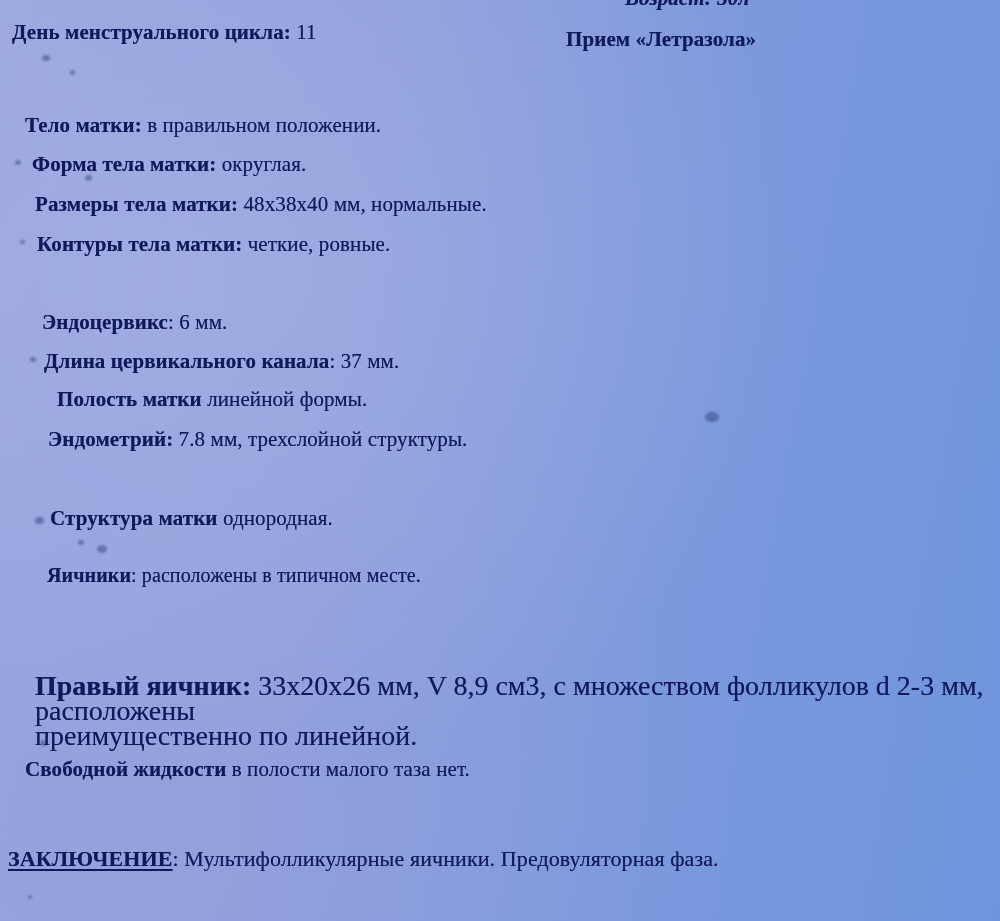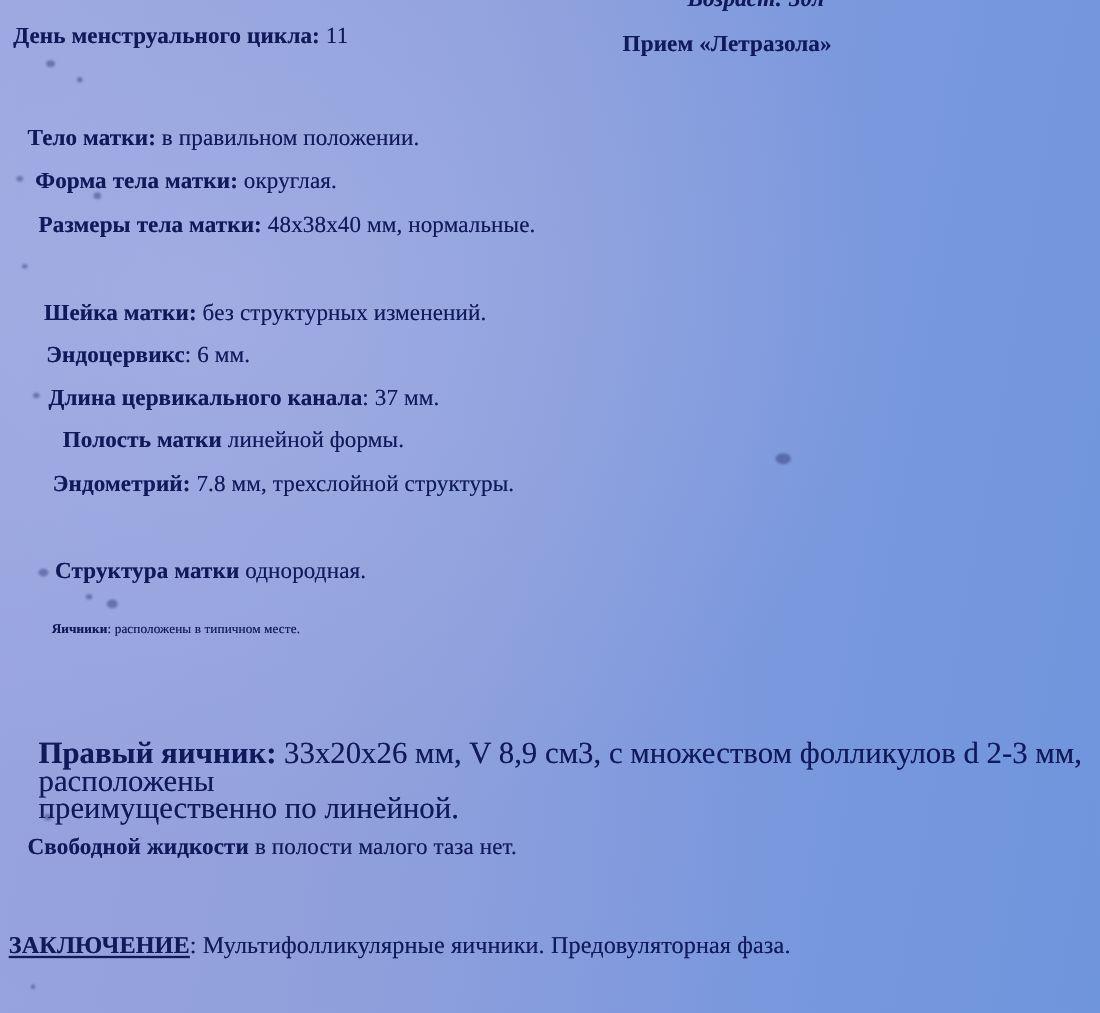--- a/index.html
+++ b/index.html
@@ -84,25 +84,25 @@
   <div class="line" style="left:32px;top:152px;">
     <span class="b">Форма тела матки:</span>
     <span>округлая.</span>
   </div>
 
   <div class="line" style="left:35px;top:192px;">
     <span class="b">Размеры тела матки:</span>
     <span>48x38x40 мм, нормальные.</span>
   </div>
 
+  <div class="line" style="left:37px;top:232px;">
+    <span class="b">Контуры тела матки:</span>
+    <span>четкие, ровные.</span>
+  </div>
 
-  <div class="line" style="left:40px;top:272px;">
-    <span class="b">Шейка матки:</span>
-    <span>без структурных изменений.</span>
-  </div>
 
   <div class="line" style="left:42px;top:310px;">
     <span class="b">Эндоцервикс</span><span>: 6 мм.</span>
   </div>
 
   <div class="line" style="left:44px;top:349px;">
     <span class="b">Длина цервикального канала</span><span>:  37  мм.</span>
   </div>
 
   <div class="line" style="left:29px;top:387px;margin-left:28px;">
@@ -113,21 +113,21 @@
   <div class="line" style="left:48px;top:427px;text-align:center;">
     <span class="b">Эндометрий:</span>
     <span>7.8 мм, трехслойной структуры.</span>
   </div>
 
   <div class="line" style="left:50px;top:463px;margin-top:43px;">
     <span class="b">Структура матки</span>
     <span>однородная.</span>
   </div>
 
-  <div class="line" style="left:47px;top:564px;font-size:12px;">
+  <div class="line" style="left:47px;top:564px;font-size:20px;">
     <span class="b">Яичники</span><span>: расположены в типичном месте.</span>
   </div>
 
 
   <div class="para" style="left:35px;top:673px;width:950px;font-size:28px;line-height:25px;">
     <div>
       <span class="b">Правый яичник:</span>
       <span>33x20x26 мм, V 8,9 см3, с множеством фолликулов d 2-3 мм, расположены</span>
     </div>
     <div>преимущественно по линейной.</div>

